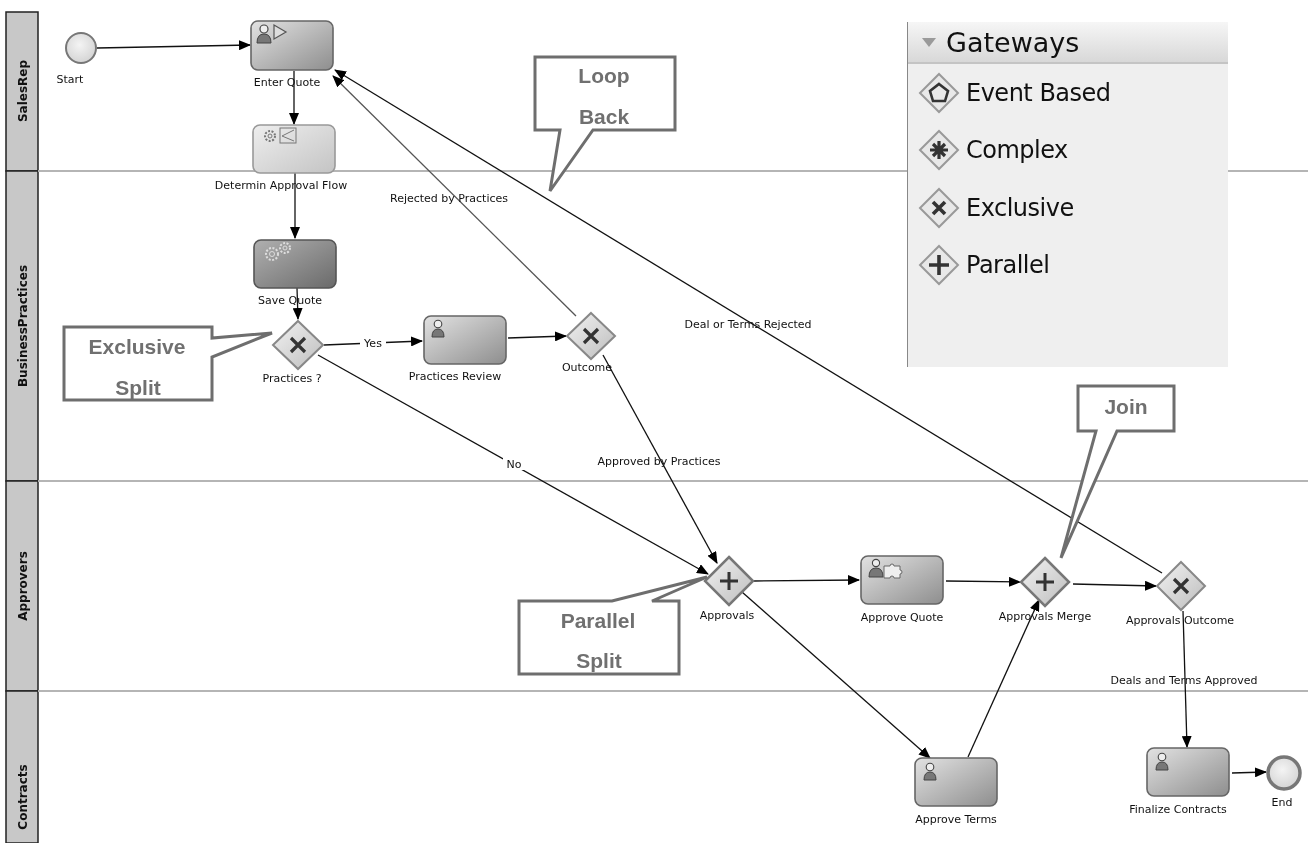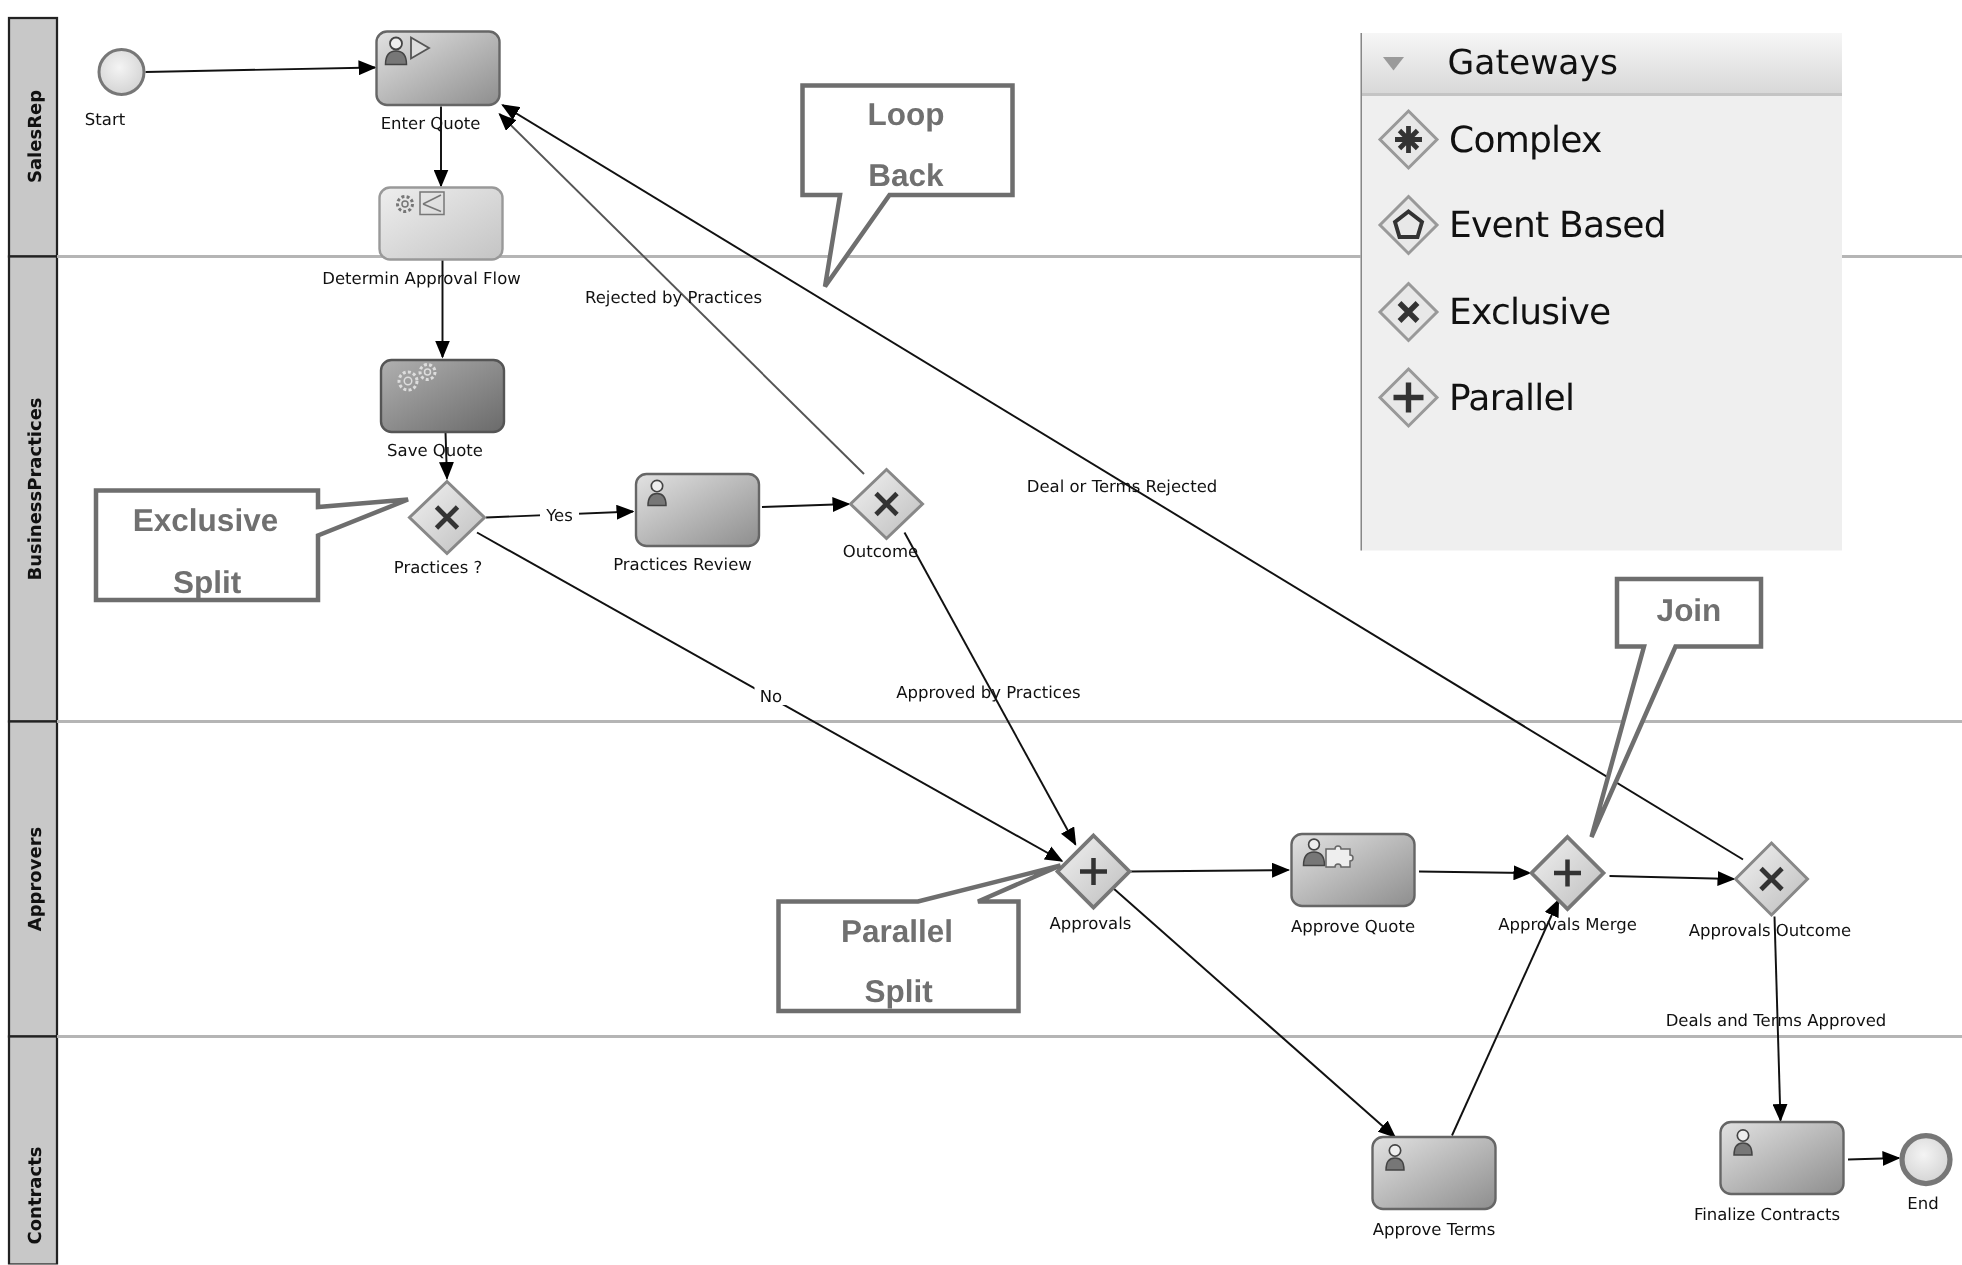--- a/index.html
+++ b/index.html
@@ -5,21 +5,21 @@
   html, body { margin:0; padding:0; background:#ffffff; }
   body { width:1308px; height:843px; position:relative; overflow:hidden; font-family:"DejaVu Sans", sans-serif; }
   svg#canvas { position:absolute; left:0; top:0; }
   .lane-label { font-family:"DejaVu Sans", sans-serif; font-size:12px; font-weight:bold; fill:#111; }
   .node-label { font-family:"DejaVu Sans", sans-serif; font-size:11px; fill:#111; }
   .flow-label { font-family:"DejaVu Sans", sans-serif; font-size:11px; fill:#111; }
   .callout-text { font-family:"Liberation Sans", sans-serif; font-size:21px; font-weight:bold; fill:#707070; }
   .palette { position:absolute; left:907px; top:22px; width:320px; height:345px; background:#efefef; border-left:1px solid #888; }
   .palette-header { height:40px; background:linear-gradient(#f6f6f6,#d8d8d8); border-bottom:2px solid #c4c4c4; display:flex; align-items:center; }
   .palette-header .tri { margin-left:14px; width:0; height:0; border-left:7px solid transparent; border-right:7px solid transparent; border-top:9px solid #9a9a9a; margin-right:10px; }
-  .palette-header .title { font-family:"DejaVu Sans", sans-serif; font-size:23px; color:#111;margin-left:19px; }
+  .palette-header .title { font-family:"DejaVu Sans", sans-serif; font-size:27px; color:#111; }
   .palette-item { height:57.5px; display:flex; align-items:center; }
   .palette-item svg { margin-left:10px; margin-right:6px; }
   .palette-item .lbl { font-family:"DejaVu Sans", sans-serif; font-size:24px; color:#111; letter-spacing:-0.5px; }
 </style>
 </head>
 <body>
 
 <svg id="canvas" width="1308" height="843" viewBox="0 0 1308 843" xmlns="http://www.w3.org/2000/svg">
   <defs>
     <marker id="arrow" markerWidth="12" markerHeight="10" refX="11" refY="5" orient="auto" markerUnits="userSpaceOnUse">
@@ -232,34 +232,34 @@
 </svg>
 
 <div class="palette">
   <div class="palette-header">
     <span class="tri"></span>
     <span class="title">Gateways</span>
   </div>
   <div class="palette-item">
     <svg width="42" height="42" viewBox="0 0 42 42">
       <path d="M21,2 L40,21 L21,40 L2,21 Z" fill="#e8e8e8" stroke="#999" stroke-width="2"></path>
+      <path d="M21,12 L30,19 L27,29 L15,29 L12,19 Z" fill="none" stroke="#333" stroke-width="2.6"></path>
+    </svg>
+    <span class="lbl">Event Based</span>
+  </div>
+  <div class="palette-item">
+    <svg width="42" height="42" viewBox="0 0 42 42">
+      <path d="M21,2 L40,21 L21,40 L2,21 Z" fill="#e8e8e8" stroke="#999" stroke-width="2"></path>
       <path d="M21,12 V30 M12,21 H30 M15,15 L27,27 M27,15 L15,27" stroke="#333" stroke-width="3.2"></path>
     </svg>
     <span class="lbl">Complex</span>
   </div>
   <div class="palette-item">
     <svg width="42" height="42" viewBox="0 0 42 42">
       <path d="M21,2 L40,21 L21,40 L2,21 Z" fill="#e8e8e8" stroke="#999" stroke-width="2"></path>
-      <path d="M21,12 L30,19 L27,29 L15,29 L12,19 Z" fill="none" stroke="#333" stroke-width="2.6"></path>
-    </svg>
-    <span class="lbl">Event Based</span>
-  </div>
-  <div class="palette-item">
-    <svg width="42" height="42" viewBox="0 0 42 42">
-      <path d="M21,2 L40,21 L21,40 L2,21 Z" fill="#e8e8e8" stroke="#999" stroke-width="2"></path>
       <path d="M15,15 L27,27 M27,15 L15,27" stroke="#333" stroke-width="3.6"></path>
     </svg>
     <span class="lbl">Exclusive</span>
   </div>
   <div class="palette-item">
     <svg width="42" height="42" viewBox="0 0 42 42">
       <path d="M21,2 L40,21 L21,40 L2,21 Z" fill="#e8e8e8" stroke="#999" stroke-width="2"></path>
       <path d="M21,11 V31 M11,21 H31" stroke="#333" stroke-width="3.6"></path>
     </svg>
     <span class="lbl">Parallel</span>

